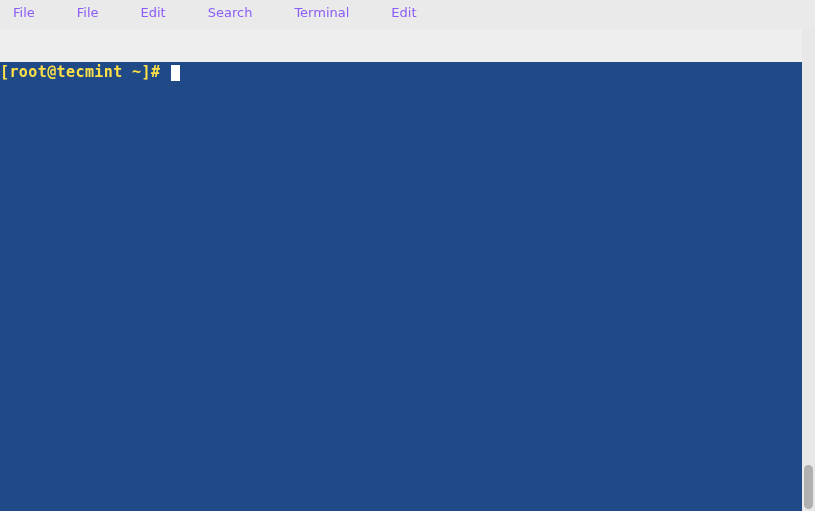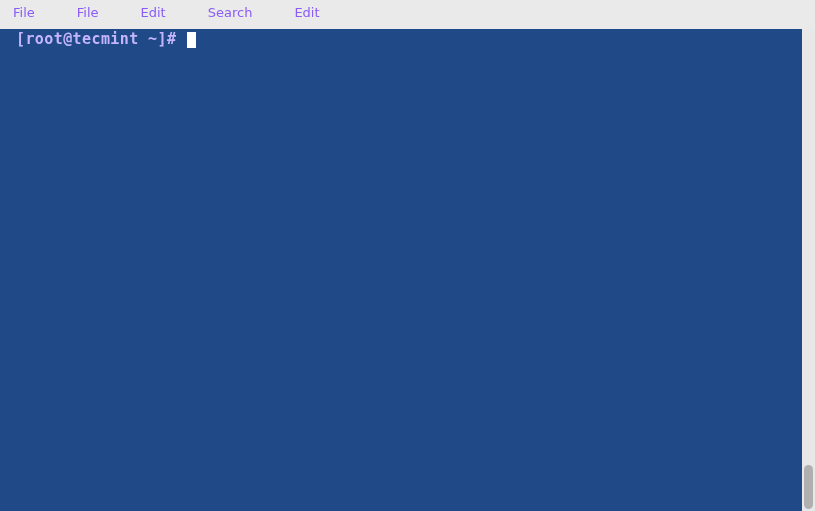--- a/index.html
+++ b/index.html
@@ -28,27 +28,28 @@
       cursor: pointer;
     }
     .terminal-container {
       display: flex;
       height: 482px;
       width: 815px;
     }
     .terminal-body {
       flex: 1;
       background: #204a87;
-      padding: 1px 16px;
+      padding: 1px 0;
       font-family: "DejaVu Sans Mono", "Liberation Mono", monospace;
       font-size: 15px;
       line-height: 18px;
-      color: #c4b5fd;
+      color: #fde047;
       overflow: hidden;
       position: relative;
+      margin-top: 33px;
     }
     .prompt-line {
       font-weight: bold;
       white-space: pre;
       letter-spacing: 0.4px;
     }
     .cursor {
       display: inline-block;
       width: 9px;
       height: 16px;
@@ -72,20 +73,21 @@
     }
   </style>
 </head>
 <body>
 
 <div class="menubar">
   <div class="menubar-item">File</div>
   <div class="menubar-item">File</div>
   <div class="menubar-item">Edit</div>
   <div class="menubar-item">Search</div>
+  <div class="menubar-item">Terminal</div>
   <div class="menubar-item">Edit</div>
 </div>
 
 <div class="terminal-container">
   <div class="terminal-body">
     <span class="prompt-line">[root@tecmint ~]# </span><span class="cursor"></span>
   </div>
   <div class="scrollbar-track">
     <div class="scrollbar-thumb"></div>
   </div>

